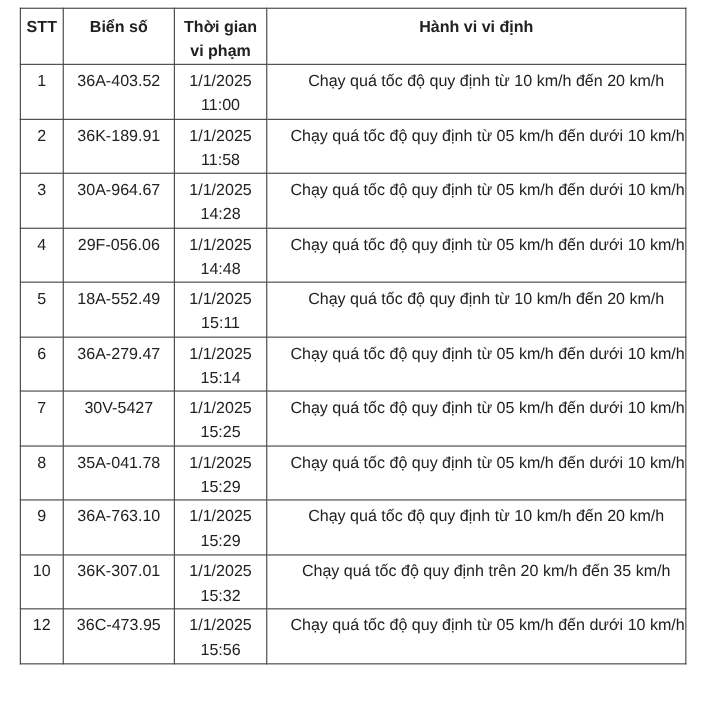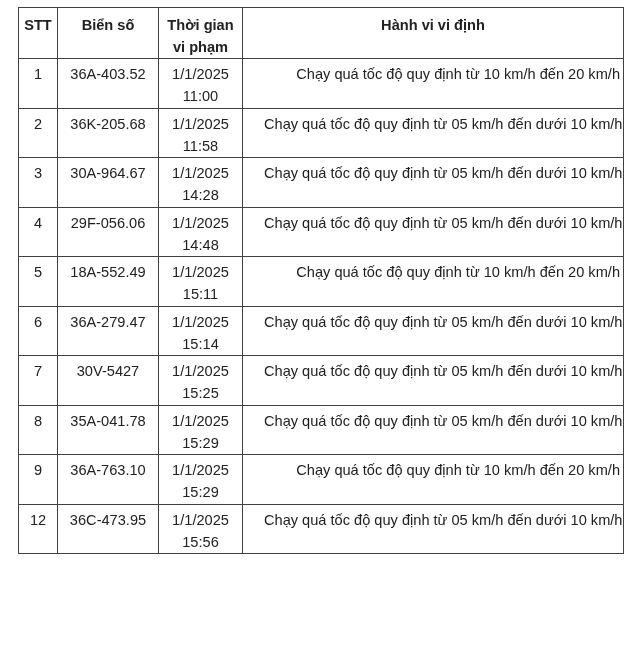--- a/index.html
+++ b/index.html
@@ -36,21 +36,21 @@
     overflow: hidden;
   }
   thead tr { height: 51px; }
   tbody tr { height: 49.5px; }
   th {
     font-weight: bold;
     padding-top: 6px;
   }
   td.c-center { text-align: center; }
   td.c-left {
-    text-align: right;
+    text-align: center;
     padding-left: 21px;
     white-space: nowrap;
   }
 </style>
 </head>
 <body>
 
 <div class="table-wrap">
   <table class="violations">
     <colgroup>
@@ -72,21 +72,21 @@
           <td class="c-center">1</td>
           <td class="c-center">36A-403.52</td>
           <td class="c-center">
             <div>1/1/2025</div>
             <div>11:00</div>
           </td>
           <td class="c-left">Chạy quá tốc độ quy định từ 10 km/h đến 20 km/h</td>
         </tr>
         <tr>
           <td class="c-center">2</td>
-          <td class="c-center">36K-205.68</td>
+          <td class="c-center">36K-189.91</td>
           <td class="c-center">
             <div>1/1/2025</div>
             <div>11:58</div>
           </td>
           <td class="c-left">Chạy quá tốc độ quy định từ 05 km/h đến dưới 10 km/h</td>
         </tr>
         <tr>
           <td class="c-center">3</td>
           <td class="c-center">30A-964.67</td>
           <td class="c-center">
@@ -143,20 +143,29 @@
         <tr>
           <td class="c-center">9</td>
           <td class="c-center">36A-763.10</td>
           <td class="c-center">
             <div>1/1/2025</div>
             <div>15:29</div>
           </td>
           <td class="c-left">Chạy quá tốc độ quy định từ 10 km/h đến 20 km/h</td>
         </tr>
         <tr>
+          <td class="c-center">10</td>
+          <td class="c-center">36K-307.01</td>
+          <td class="c-center">
+            <div>1/1/2025</div>
+            <div>15:32</div>
+          </td>
+          <td class="c-left">Chạy quá tốc độ quy định trên 20 km/h đến 35 km/h</td>
+        </tr>
+        <tr>
           <td class="c-center">12</td>
           <td class="c-center">36C-473.95</td>
           <td class="c-center">
             <div>1/1/2025</div>
             <div>15:56</div>
           </td>
           <td class="c-left">Chạy quá tốc độ quy định từ 05 km/h đến dưới 10 km/h</td>
         </tr>
       </tbody>
   </table>

